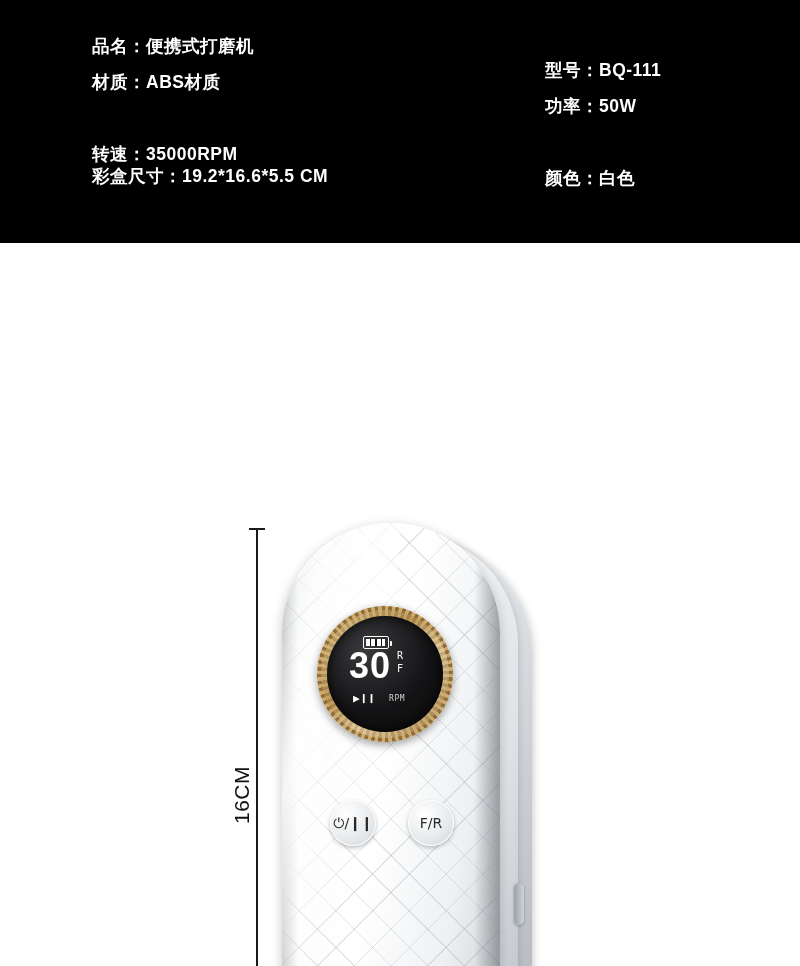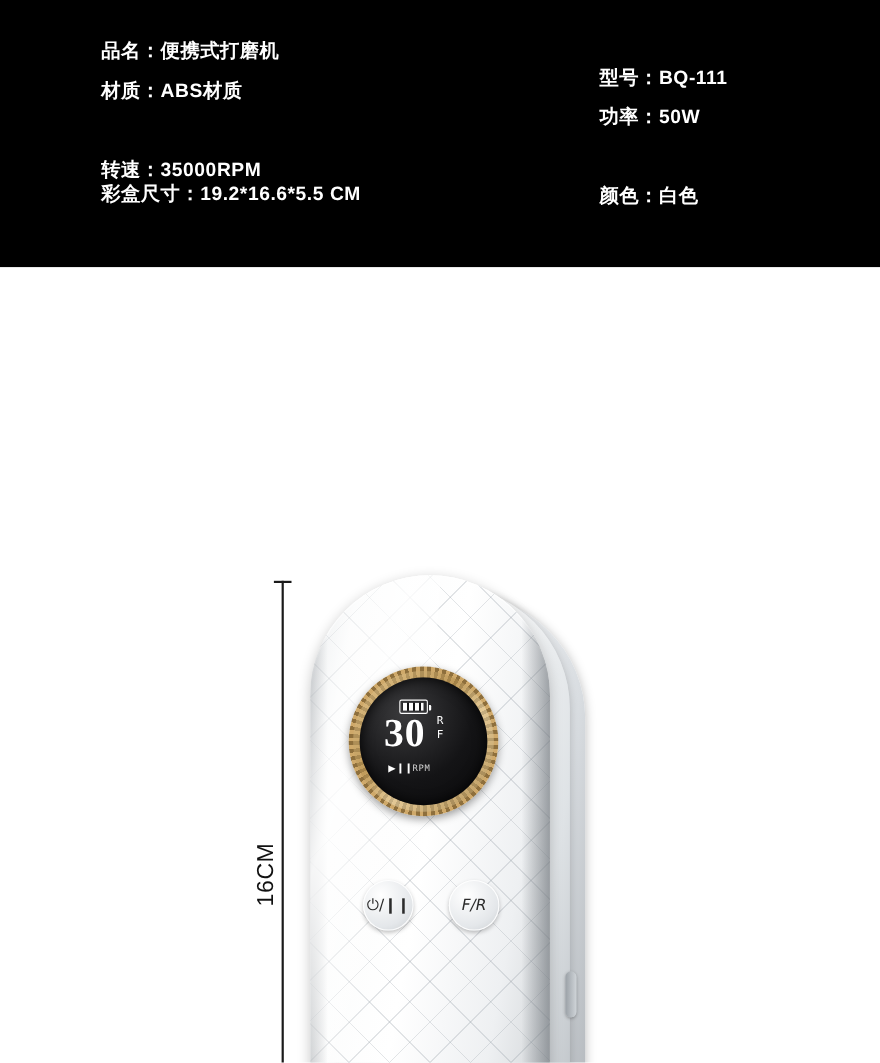--- a/index.html
+++ b/index.html
@@ -216,21 +216,21 @@
   .batt-fill {
     position: absolute;
     left: 1.5px; top: 1.5px;
     width: 19px; height: 7px;
     background: repeating-linear-gradient(90deg, #ffffff 0 4px, #141416 4px 5.5px);
   }
   .num {
     position: absolute;
     left: 22px;
     top: 32px;
-    font-family: Liberation Serif, serif;
+    font-family: Liberation Sans, sans-serif;
     font-size: 36px;
     font-weight: 700;
     color: #ffffff;
     letter-spacing: 1px;
     line-height: 1;
   }
   .rf {
     position: absolute;
     left: 70px;
     top: 33px;
@@ -243,21 +243,21 @@
     position: absolute;
     left: 26px;
     top: 76px;
     font-size: 11px;
     color: #ffffff;
     letter-spacing: 1px;
     font-family: "DejaVu Sans Mono", monospace;
   }
   .rpm {
     position: absolute;
-    left: 48px;
+    left: 62px;
     top: 78px;
     font-size: 8px;
     color: #cfcfcf;
     letter-spacing: 0.6px;
     font-family: "DejaVu Sans Mono", monospace;
   }
 
   
   .btn {
     position: absolute;
@@ -267,21 +267,21 @@
     background: radial-gradient(circle at 35% 30%, #ffffff, #e4e7ea 65%, #c8ccd0 100%);
     box-shadow: 0 2px 4px rgba(0,0,0,0.25), inset 0 0 0 1px rgba(255,255,255,0.9);
     display: flex;
     align-items: center;
     justify-content: center;
     font-size: 14px;
     color: #2b2b2b;
     font-family: "DejaVu Sans", sans-serif;
   }
   .btn-power { left: 58px; top: 277px; }
-  .btn-fr { left: 136px; top: 277px; font-size: 14px; font-style: italic; }
+  .btn-fr { left: 136px; top: 277px; font-size: 14px; }
 </style>
 </head>
 <body>
 
 <div class="spec-panel">
   <div class="spec-row col-left r1">
     <span class="label">品名：</span><span class="value">便携式打磨机</span>
   </div>
   <div class="spec-row col-right r1">
     <span class="label">型号：</span><span class="value">BQ-111</span>

